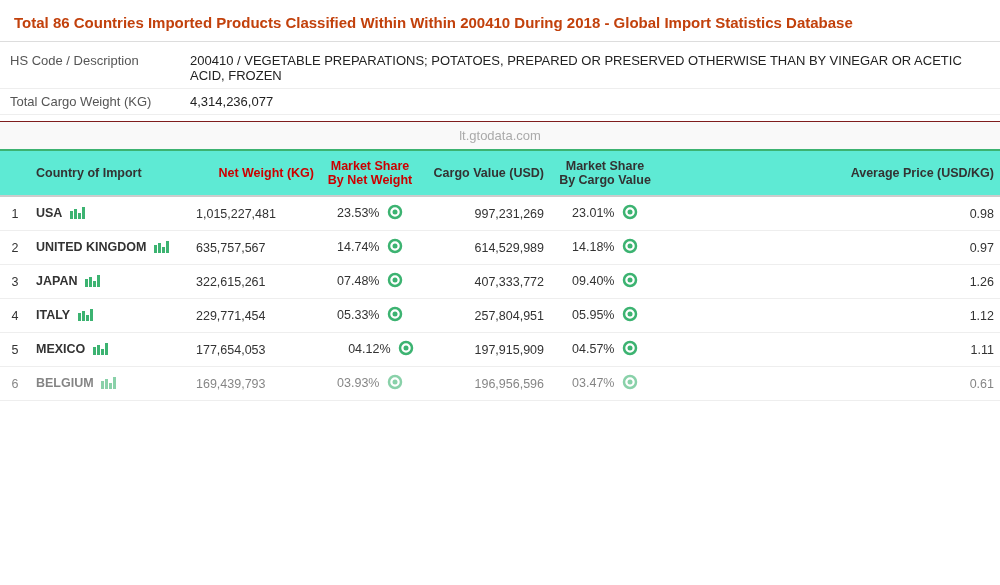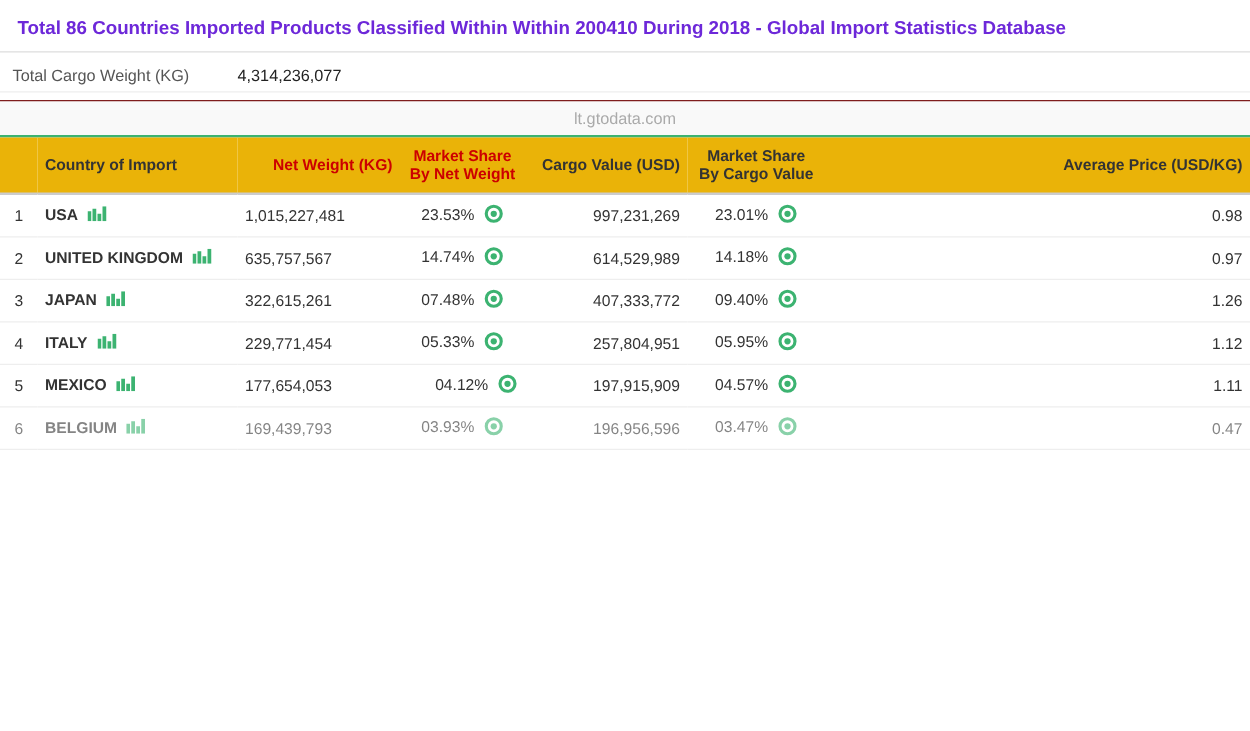--- a/index.html
+++ b/index.html
@@ -14,21 +14,21 @@
     }
 
     .header-section {
       padding: 12px 14px 8px 14px;
       border-bottom: 1px solid #ddd;
     }
 
     .header-title {
       font-size: 15px;
       font-weight: bold;
-      color: #6d28d9;
+      color: #c2410c;
       line-height: 1.4;
     }
 
     .info-table {
       width: 100%;
       border-collapse: collapse;
       margin: 6px 0;
     }
     .info-table td {
       padding: 5px 10px;
@@ -56,21 +56,21 @@
       border-top: 1px solid #7f1d1d;
       border-bottom: 2px solid #3cb371;
     }
 
     .data-table {
       width: 100%;
       border-collapse: collapse;
     }
 
     .data-table thead tr {
-      background: #eab308;
+      background: #5eead4;
       border-bottom: 2px solid #ccc;
     }
 
     .data-table thead th {
       padding: 8px 6px;
       text-align: left;
       font-weight: bold;
       font-size: 12.5px;
       color: #333;
       border-bottom: 1px solid #ddd;
@@ -135,20 +135,24 @@
 <body>
 
 <div class="header-section">
   <div class="header-title">
     <span>Total 86 Countries Imported Products Classified Within Within 200410 During 2018</span><span> - Global Import Statistics Database</span>
   </div>
 </div>
 
 <table class="info-table">
   <tbody id="info-tbody">
+      <tr>
+      <td>HS Code / Description</td>
+      <td>200410 / VEGETABLE PREPARATIONS; POTATOES, PREPARED OR PRESERVED OTHERWISE THAN BY VINEGAR OR ACETIC ACID, FROZEN</td>
+    </tr>
       <tr>
       <td>Total Cargo Weight (KG)</td>
       <td>4,314,236,077</td>
     </tr>
     </tbody>
 </table>
 
 <div class="watermark">
   <span>lt.gtodata.com</span>
 </div>
@@ -331,16 +335,16 @@
     </svg></span>
       </td>
       <td class="col-cargovalue">196,956,596</td>
       <td class="col-marketshare-cv" style="text-align:center;">
         03.47%
         <span class="donut-icon"><svg viewBox="0 0 16 16" xmlns="http://www.w3.org/2000/svg">
       <circle cx="8" cy="8" r="6" fill="none" stroke="#3cb371" stroke-width="2.5"></circle>
       <circle cx="8" cy="8" r="2.5" fill="#3cb371"></circle>
     </svg></span>
       </td>
-      <td class="col-avgprice">0.47</td>
+      <td class="col-avgprice">0.61</td>
     </tr>
     </tbody>
 </table>
 
 </body></html>

